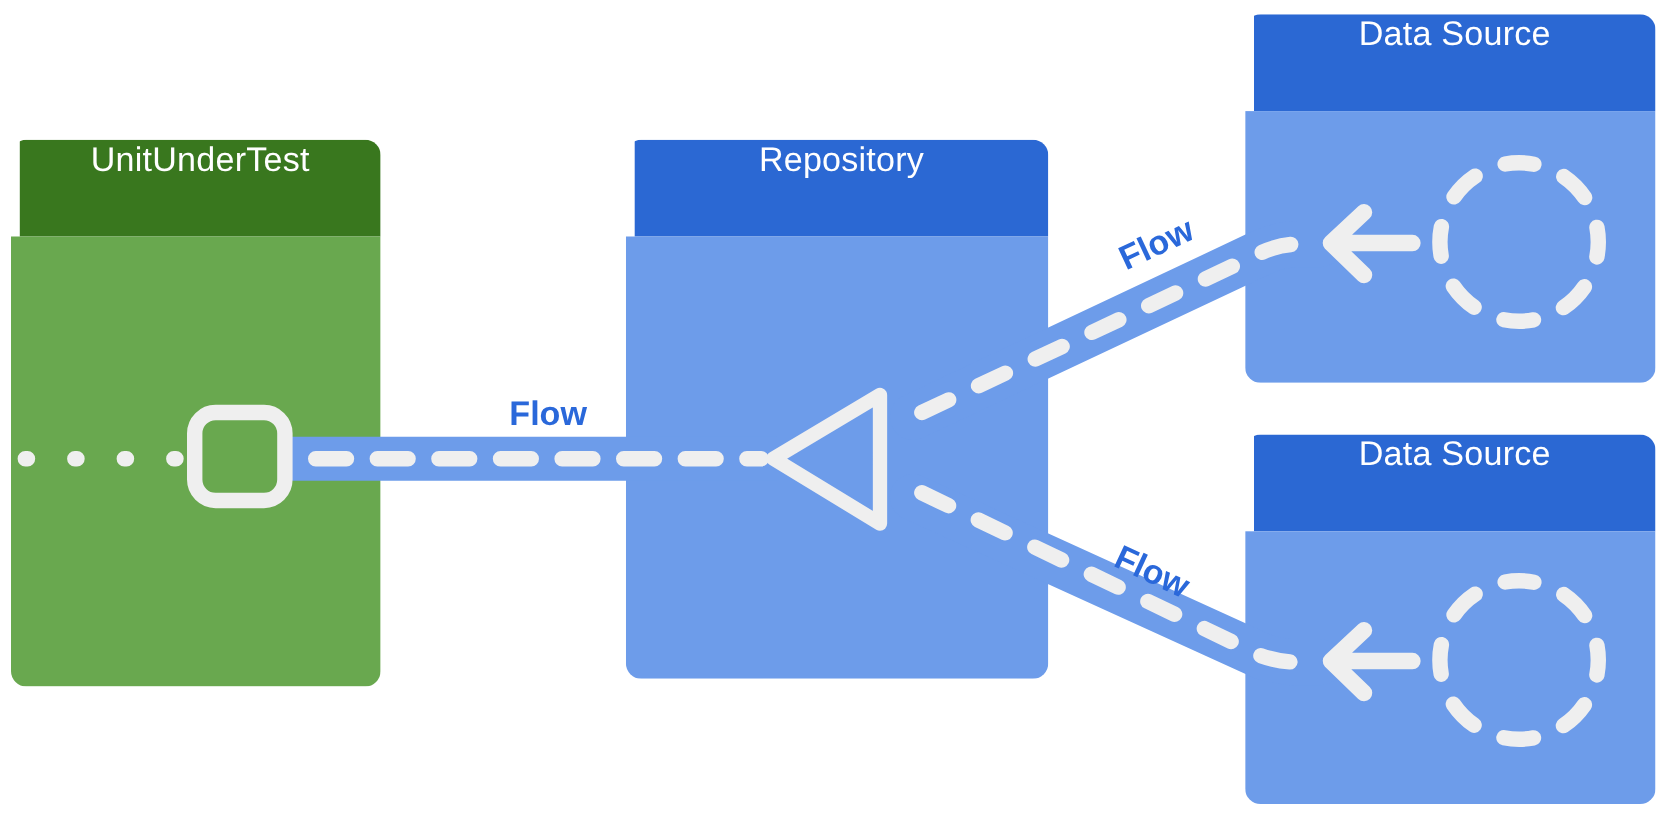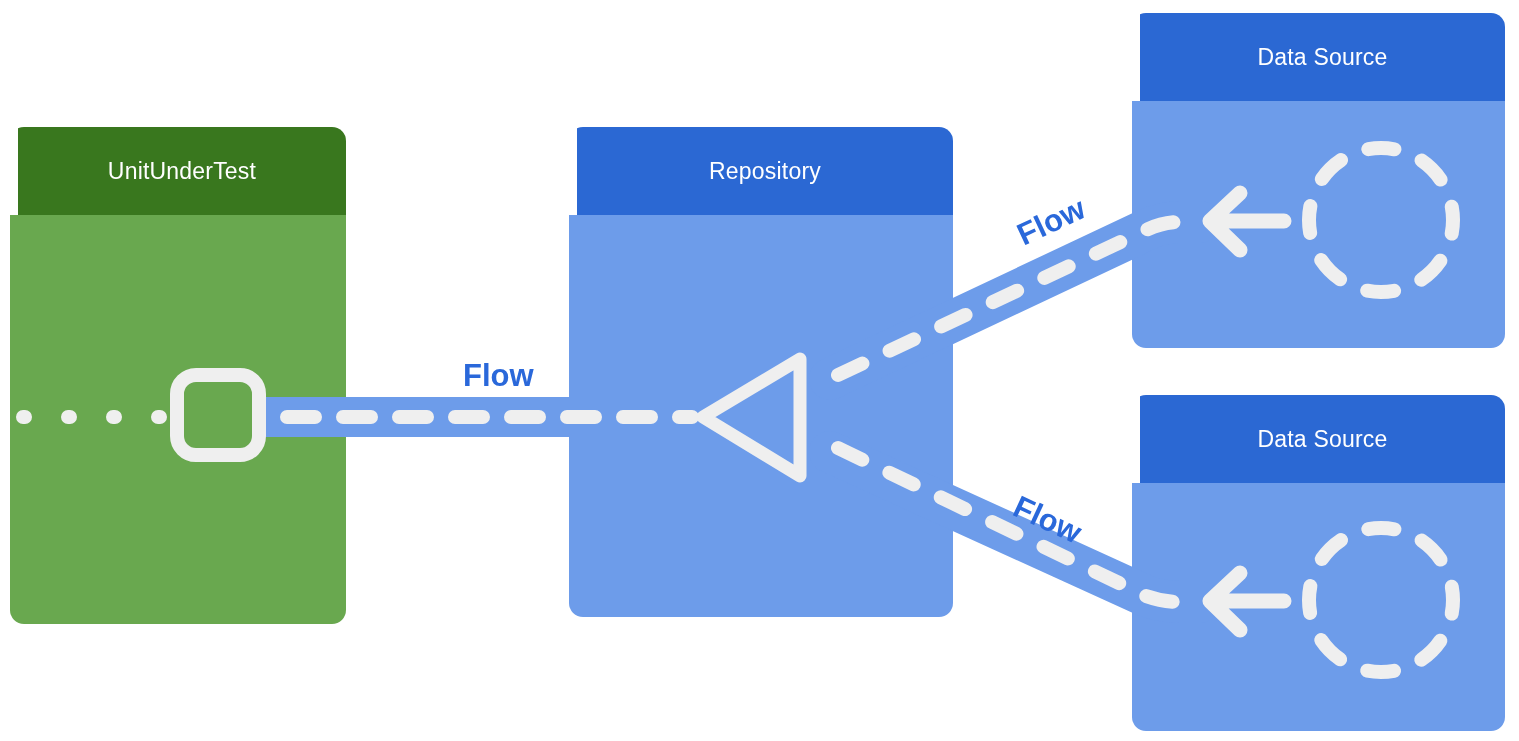--- a/index.html
+++ b/index.html
@@ -7,22 +7,22 @@
     position: relative;
     width: 1519px;
     height: 741px;
     background: #ffffff;
     overflow: hidden;
     font-family: "Liberation Sans", sans-serif;
   }
   .box { position: absolute; border-radius: 14px; overflow: hidden; }
   .box-header {
     position: absolute; top: 0; left: 8px; right: 0; height: 88px;
-    display: flex; align-items: center; justify-content: center;
-    color: #ffffff; font-size: 23px; letter-spacing: 0.2px;
+    display: flex; justify-content: center;
+    color: #ffffff; font-size: 31px; letter-spacing: 0.2px;
   }
   .box-body { position: absolute; left: 0; right: 0; top: 88px; bottom: 0; }
 
   
   #box-uut { left: 10px; top: 127px; width: 336px; height: 497px; }
   #box-uut .box-header { background: #39771E; }
   #box-uut .box-body   { background: #69A84F; }
 
   
   #box-repo { left: 569px; top: 127px; width: 384px; height: 490px; }

